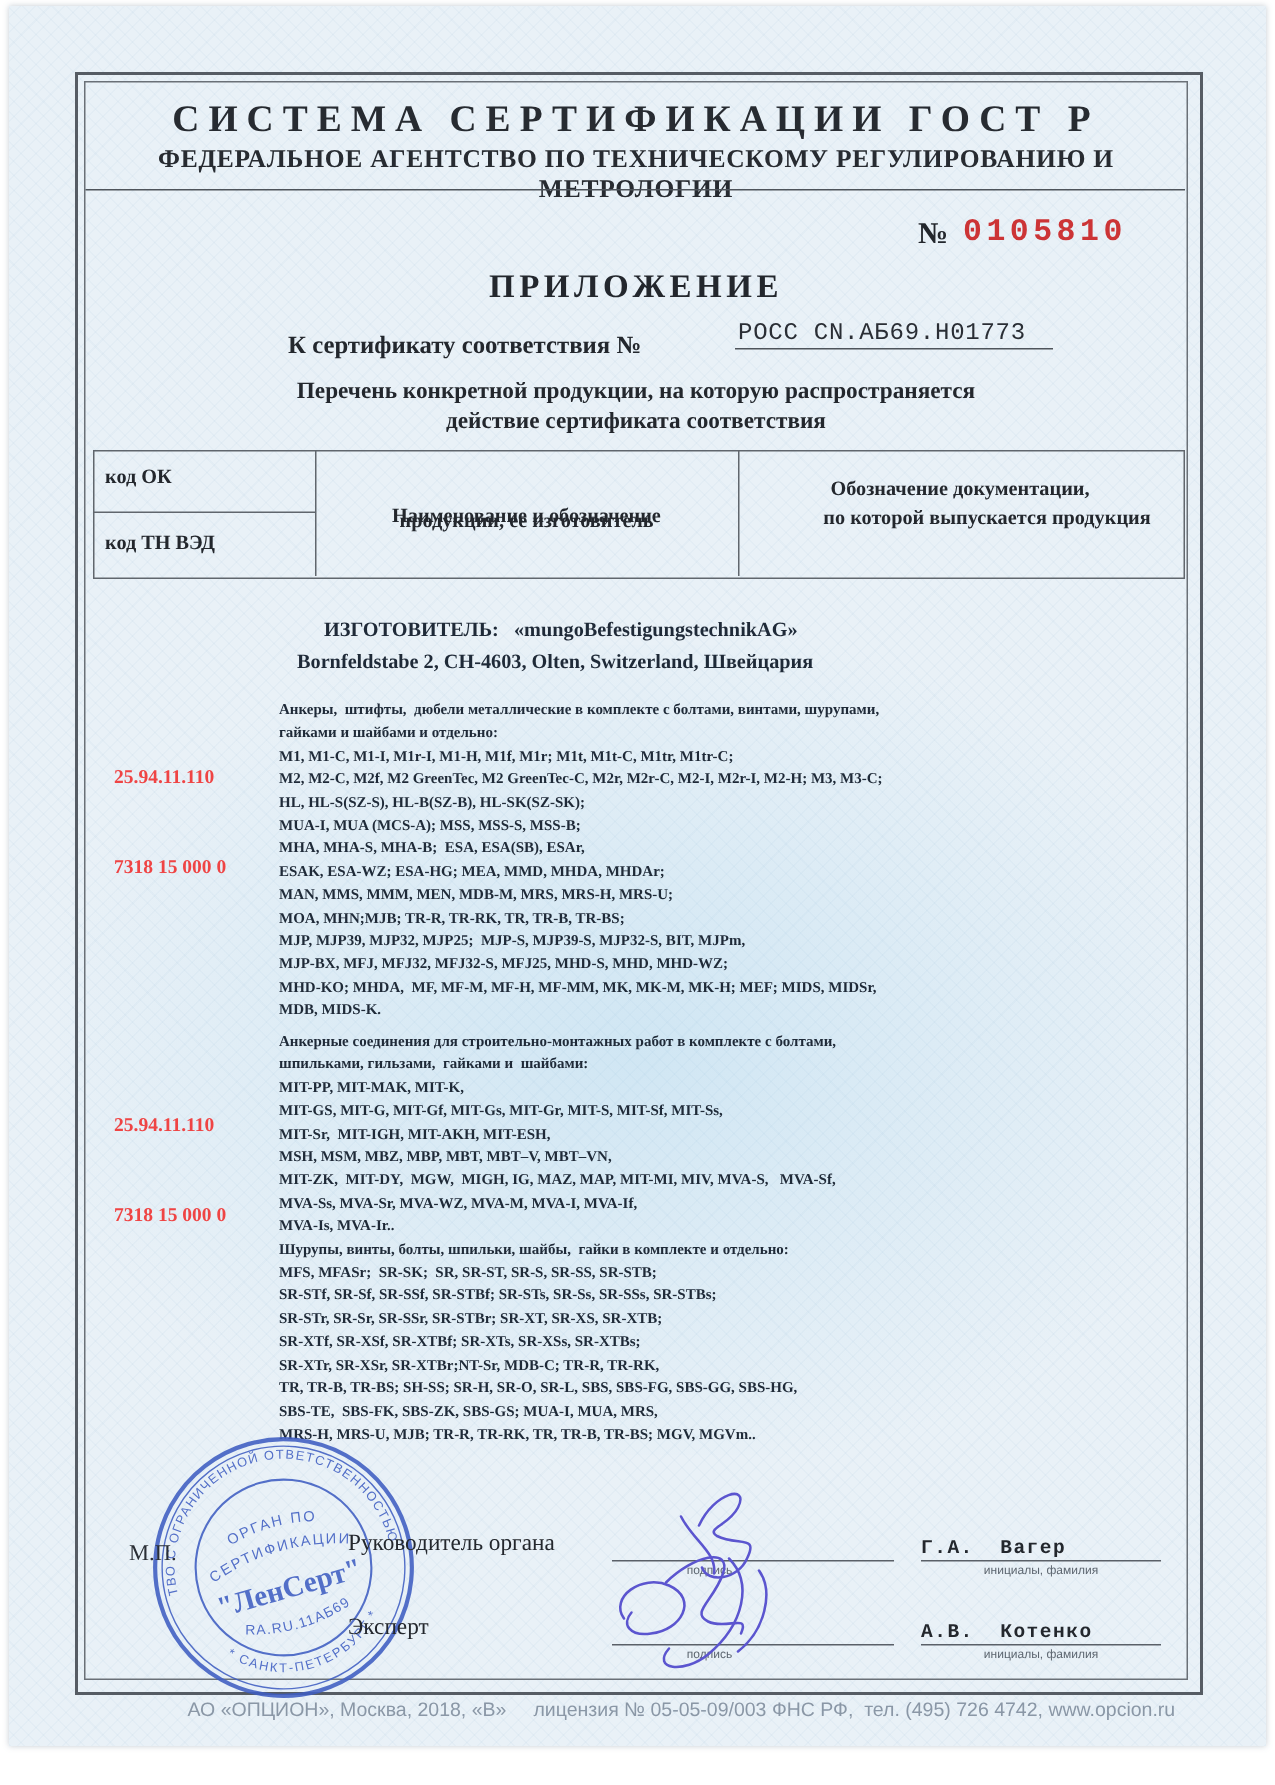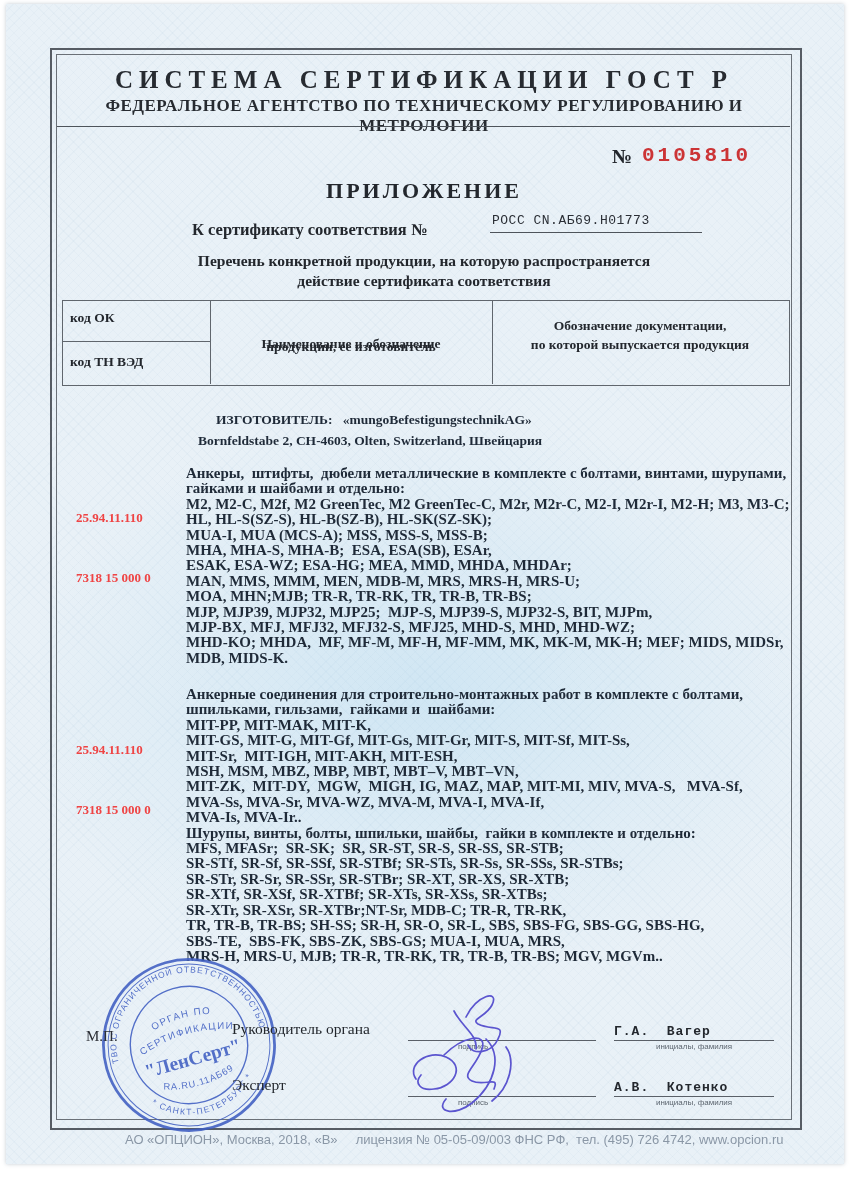--- a/index.html
+++ b/index.html
@@ -22,33 +22,33 @@
   .t-center{text-align:center;}
   .hdr-title{font-weight:bold;font-size:25px;letter-spacing:6px;color:#272b31;}
   .hdr-sub{font-weight:bold;font-size:17px;letter-spacing:.5px;color:#272b31;}
   .hdr-rule{position:absolute;left:57px;top:126px;width:733px;height:0;
             border-top:1.5px solid #4e545b;}
   .num-sign{font-size:20px;font-weight:bold;color:#23272d;}
   .num-red{font-family:"Liberation Mono",monospace;font-size:21px;letter-spacing:3px;
            color:#cc3436;font-weight:bold;}
   .doc-title{font-weight:bold;font-size:22px;letter-spacing:3px;color:#23272d;}
   .cert-label{font-weight:bold;font-size:16.5px;color:#23272d;}
-  .cert-num{font-family:"Liberation Mono",monospace;font-size:13px;letter-spacing:.5px;color:#2a2e35;}
+  .cert-num{font-family:"Liberation Mono",monospace;font-size:16px;letter-spacing:.5px;color:#2a2e35;}
   .uline{border-bottom:1px solid #4e545b;}
   .subtitle{font-weight:bold;font-size:15.5px;color:#23272d;}
   .tbl-box{position:absolute;left:62px;top:300px;width:726px;height:84px;
            border:1px solid #60666d;}
   .tbl-v1{position:absolute;left:210px;top:300px;width:0;height:84px;border-left:1px solid #60666d;}
   .tbl-v2{position:absolute;left:492px;top:300px;width:0;height:84px;border-left:1px solid #60666d;}
   .tbl-h1{position:absolute;left:62px;top:341px;width:148px;height:0;border-top:1px solid #60666d;}
   .tbl-hdr{font-weight:bold;font-size:13.5px;color:#23272d;}
   .mfr{font-weight:bold;font-size:13.5px;color:#1f2a38;}
   .code{font-weight:bold;font-size:13px;color:#ef4444;line-height:20px;white-space:pre;}
   .product-lines{}
-  .product-line{font-weight:bold;font-size:15px;line-height:15.4px;color:#1f2a38;white-space:pre;}
+  .product-line{font-weight:bold;font-size:10px;line-height:15.4px;color:#1f2a38;white-space:pre;}
   .sign-label{font-weight:normal;font-size:15.5px;color:#23272d;}
   .mp{font-size:15px;color:#2a2e35;}
   .sig-line{position:absolute;height:0;border-top:1px solid #5a6068;}
   .cap{font-family:"Liberation Sans",sans-serif;font-size:8px;color:#5d6670;}
   .sig-name{font-family:"Liberation Mono",monospace;font-size:13px;font-weight:bold;
             letter-spacing:1px;color:#23272d;white-space:pre;}
   .print-footer{font-family:"Liberation Sans",sans-serif;font-size:13px;color:#8a97a6;white-space:pre;}
   .stamp-wrap{position:absolute;left:96px;top:952px;width:186px;height:186px;opacity:.88;}
   .sig-overlay{position:absolute;left:388px;top:983px;width:235px;height:140px;}
 </style>
@@ -79,35 +79,36 @@
 
   <div class="tbl-box"></div>
   <div class="tbl-v1"></div>
   <div class="tbl-v2"></div>
   <div class="tbl-h1"></div>
   <div class="abs tbl-hdr" style="left:70px;top:310px;">код ОК</div>
   <div class="abs tbl-hdr" style="left:70px;top:354px;">код ТН ВЭД</div>
   <div class="abs t-center tbl-hdr" style="left:212px;top:320px;width:278px;margin-top:16px;">Наименование и обозначение</div>
   <div class="abs t-center tbl-hdr" style="left:494px;top:318px;width:292px;">Обозначение документации,</div>
   <div class="abs t-center tbl-hdr" style="left:212px;top:339px;width:278px;">продукции, ее изготовитель</div>
-  <div class="abs t-center tbl-hdr" style="left:494px;top:337px;width:292px;">по которой выпускается продукция</div>
+  <div class="abs t-center tbl-hdr" style="left:512px;top:337px;width:292px;">по которой выпускается продукция</div>
 
   <div class="abs mfr" style="left:216px;top:412px;">
     <span>ИЗГОТОВИТЕЛЬ:</span>&nbsp;&nbsp;
     <span>«mungoBefestigungstechnikAG»</span>
   </div>
   <div class="abs mfr" style="left:198px;top:433px;">Bornfeldstabe 2, CH-4603, Olten, Switzerland, Швейцария</div>
 
   <div class="abs code" style="left:76px;top:468px;">
     <div>25.94.11.110</div>
     <div>7318 15 000 0</div>
   </div>
   <div class="abs product-lines" style="left:186px;top:466px;width:596px;">
       <div class="product-line">Анкеры,  штифты,  дюбели металлические в комплекте с болтами, винтами, шурупами,</div>
       <div class="product-line">гайками и шайбами и отдельно:</div>
+      <div class="product-line">M1, M1-C, M1-I, M1r-I, M1-H, M1f, M1r; M1t, M1t-C, M1tr, M1tr-C;</div>
       <div class="product-line">M2, M2-C, M2f, M2 GreenTec, M2 GreenTec-C, M2r, M2r-C, M2-I, M2r-I, M2-H; M3, M3-C;</div>
       <div class="product-line">HL, HL-S(SZ-S), HL-B(SZ-B), HL-SK(SZ-SK);</div>
       <div class="product-line">MUA-I, MUA (MCS-A); MSS, MSS-S, MSS-B;</div>
       <div class="product-line">MHA, MHA-S, MHA-B;  ESA, ESA(SB), ESAr,</div>
       <div class="product-line">ESAK, ESA-WZ; ESA-HG; MEA, MMD, MHDA, MHDAr;</div>
       <div class="product-line">MAN, MMS, MMM, MEN, MDB-M, MRS, MRS-H, MRS-U;</div>
       <div class="product-line">MOA, MHN;MJB; TR-R, TR-RK, TR, TR-B, TR-BS;</div>
       <div class="product-line">MJP, MJP39, MJP32, MJP25;  MJP-S, MJP39-S, MJP32-S, BIT, MJPm,</div>
       <div class="product-line">MJP-BX, MFJ, MFJ32, MFJ32-S, MFJ25, MHD-S, MHD, MHD-WZ;</div>
       <div class="product-line">MHD-KO; MHDA,  MF, MF-M, MF-H, MF-MM, MK, MK-M, MK-H; MEF; MIDS, MIDSr,</div>

